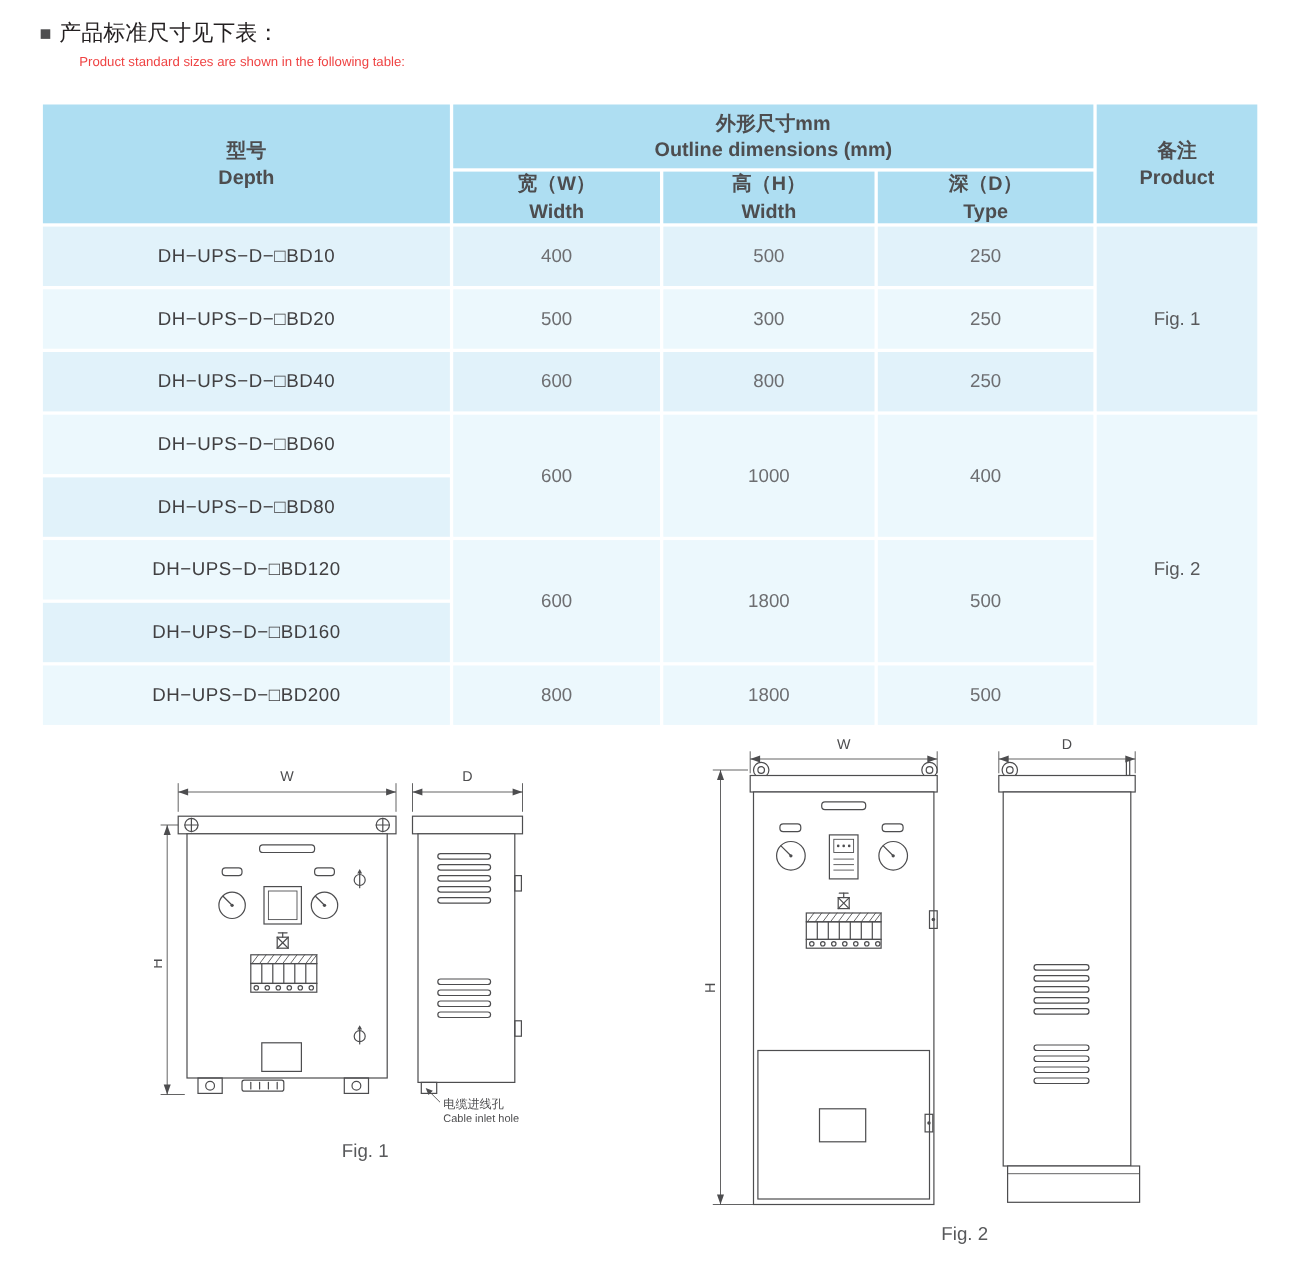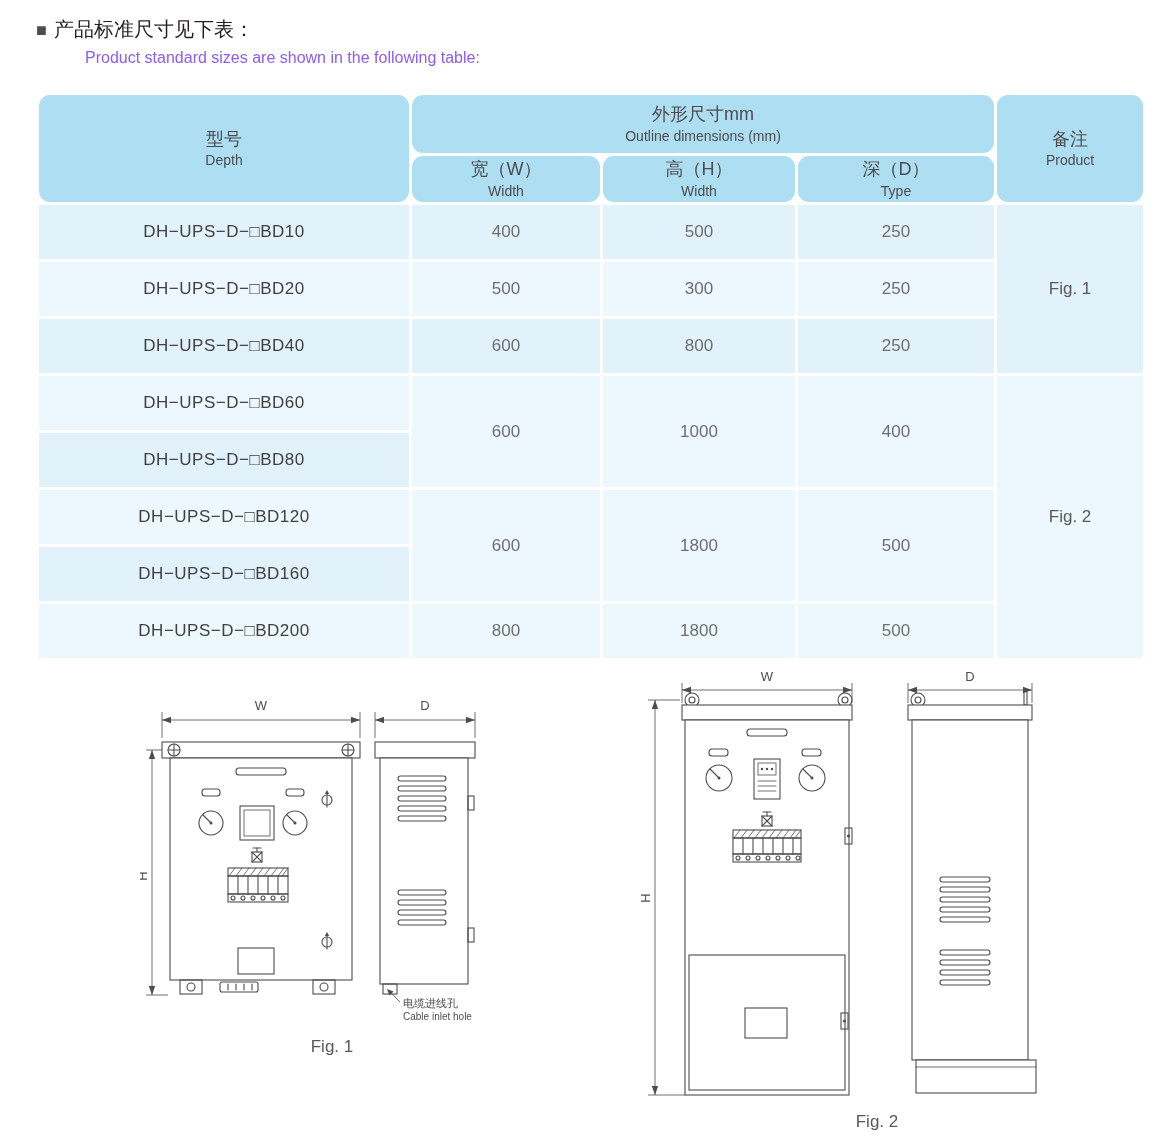--- a/index.html
+++ b/index.html
@@ -3,29 +3,29 @@
 <meta charset="utf-8">
 <style>
   * { margin:0; padding:0; box-sizing:border-box; }
   body { background:#ffffff; font-family:"Liberation Sans", sans-serif; color:#58595b; }
   .page { position:relative; width:1176px; height:1148px; background:#fff; overflow:hidden; }
 
   
   .title-block { position:absolute; left:36px; top:16px; }
   .title-cn { display:flex; align-items:center; gap:7px; font-size:20px; color:#231f20; }
   .title-cn .marker { font-size:18px; color:#4d4d4f; line-height:1; }
-  .title-en { margin:6px 0 0 49px; font-size:16px; color:#8b5cf6; }
+  .title-en { margin:6px 0 0 36px; font-size:12px; color:#ef4444; }
 
   
   .spec-table { position:absolute; left:36px; top:92px; width:1104px;
                 table-layout:fixed; border-collapse:separate; border-spacing:3px; }
   .spec-table th, .spec-table td { text-align:center; vertical-align:middle; padding:0; }
-  .spec-table thead th { background:#aedef2; color:#4d4d4f; font-weight:400;border-radius:11px; }
+  .spec-table thead th { background:#aedef2; color:#4d4d4f; font-weight:700; }
   th .cn { font-size:18px; line-height:1.25; }
-  th .en { font-size:14px; line-height:1.25; margin-top:2px; color:#4d4d4f; }
+  th .en { font-size:18px; line-height:1.25; margin-top:2px; color:#4d4d4f; }
   .row-head { height:58px; }
   .row-sub  { height:46px;padding-left:36px; }
   .col-type { width:370px; } .col-w { width:188px; } .col-h { width:192px; }
   .col-d { width:196px; } .col-r { width:146px; }
   tbody td { height:54px; font-size:17px; color:#6d6e71; }
   tbody td.model { color:#414042; letter-spacing:.5px; }
   tbody tr:nth-child(odd)  td { background:#e1f2fa; }
   tbody tr:nth-child(even) td { background:#ecf8fd; }
   tbody td.merged, tbody td.remark { background:#e6f4fb; }
   tbody td.remark { font-size:17px; color:#58595b; }

